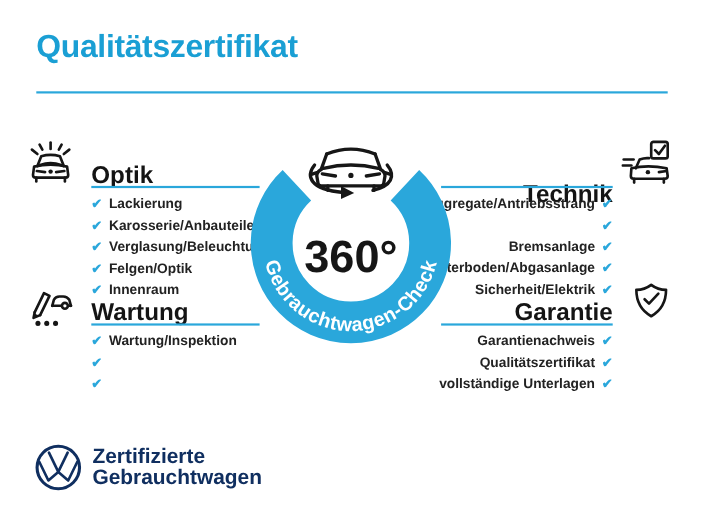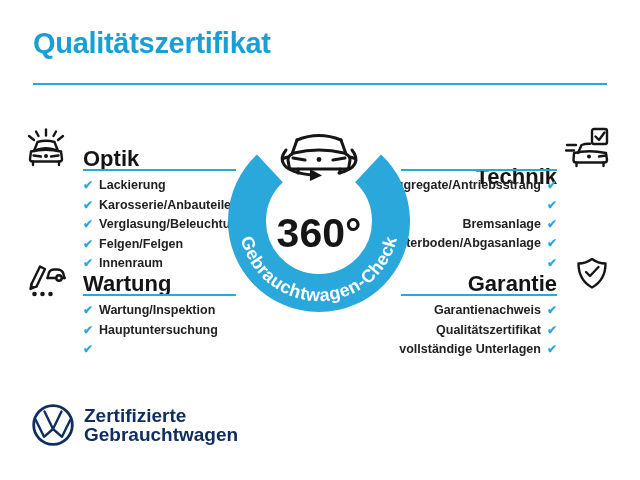--- a/index.html
+++ b/index.html
@@ -104,21 +104,21 @@
     <li>
         <span class="chk">✔</span>
         <span>Karosserie/Anbauteile</span>
       </li>
     <li>
         <span class="chk">✔</span>
         <span>Verglasung/Beleuchtung</span>
       </li>
     <li>
         <span class="chk">✔</span>
-        <span>Felgen/Felgen</span>
+        <span>Felgen/Optik</span>
       </li>
     <li>
         <span class="chk">✔</span>
         <span>Innenraum</span>
       </li>
   </ul>
 
   <svg class="icon i-wartung" width="46" height="46" viewBox="0 0 46 46">
     <g fill="none" stroke="#161616" stroke-width="2.4" stroke-linecap="round" stroke-linejoin="round">
       <path d="M8.5 30 L17 12.5 L22 15 L13.5 32.5"></path>
@@ -135,21 +135,20 @@
   </svg>
   <div class="sec-title t-wartung">Wartung</div>
   <div class="sec-rule r-wartung"></div>
   <ul class="items items-wartung">
     <li>
         <span class="chk">✔</span>
         <span>Wartung/Inspektion</span>
       </li>
     <li>
         <span class="chk">✔</span>
-        <span>Hauptuntersuchung</span>
       </li>
     <li>
         <span class="chk">✔</span>
       </li>
   </ul>
 
   <svg class="icon i-technik" width="46" height="46" viewBox="0 0 46 46">
     <g fill="none" stroke="#161616" stroke-width="2.4" stroke-linecap="round" stroke-linejoin="round">
       <rect x="27" y="3" width="15" height="15" rx="2"></rect>
       <path d="M30.5 10.5 L34 14 L39.5 6.5"></path>
@@ -175,20 +174,21 @@
       </li>
     <li>
         <span>Bremsanlage</span>
         <span class="chk">✔</span>
       </li>
     <li>
         <span>Unterboden/Abgasanlage</span>
         <span class="chk">✔</span>
       </li>
     <li>
+        <span>Sicherheit/Elektrik</span>
         <span class="chk">✔</span>
       </li>
   </ul>
 
   <svg class="icon i-garantie" width="40" height="46" viewBox="0 0 40 46">
     <g fill="none" stroke="#161616" stroke-width="2.4" stroke-linecap="round" stroke-linejoin="round">
       <path d="M20 4 Q26 8.5 33.5 8.5 Q33.5 25 20 32.5 Q6.5 25 6.5 8.5 Q14 8.5 20 4 Z"></path>
       <path d="M14 17 L18 21 L26.5 12"></path>
     </g>
   </svg>

